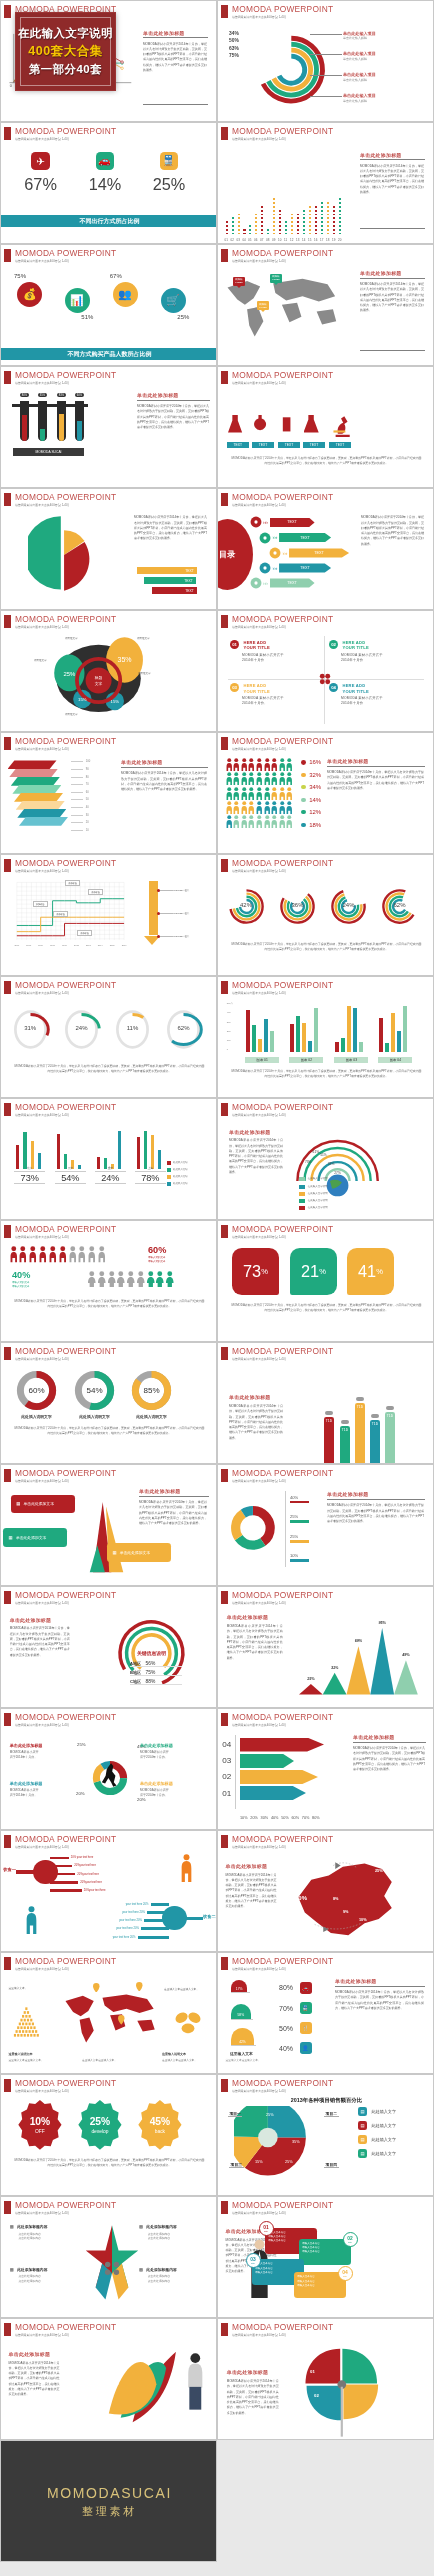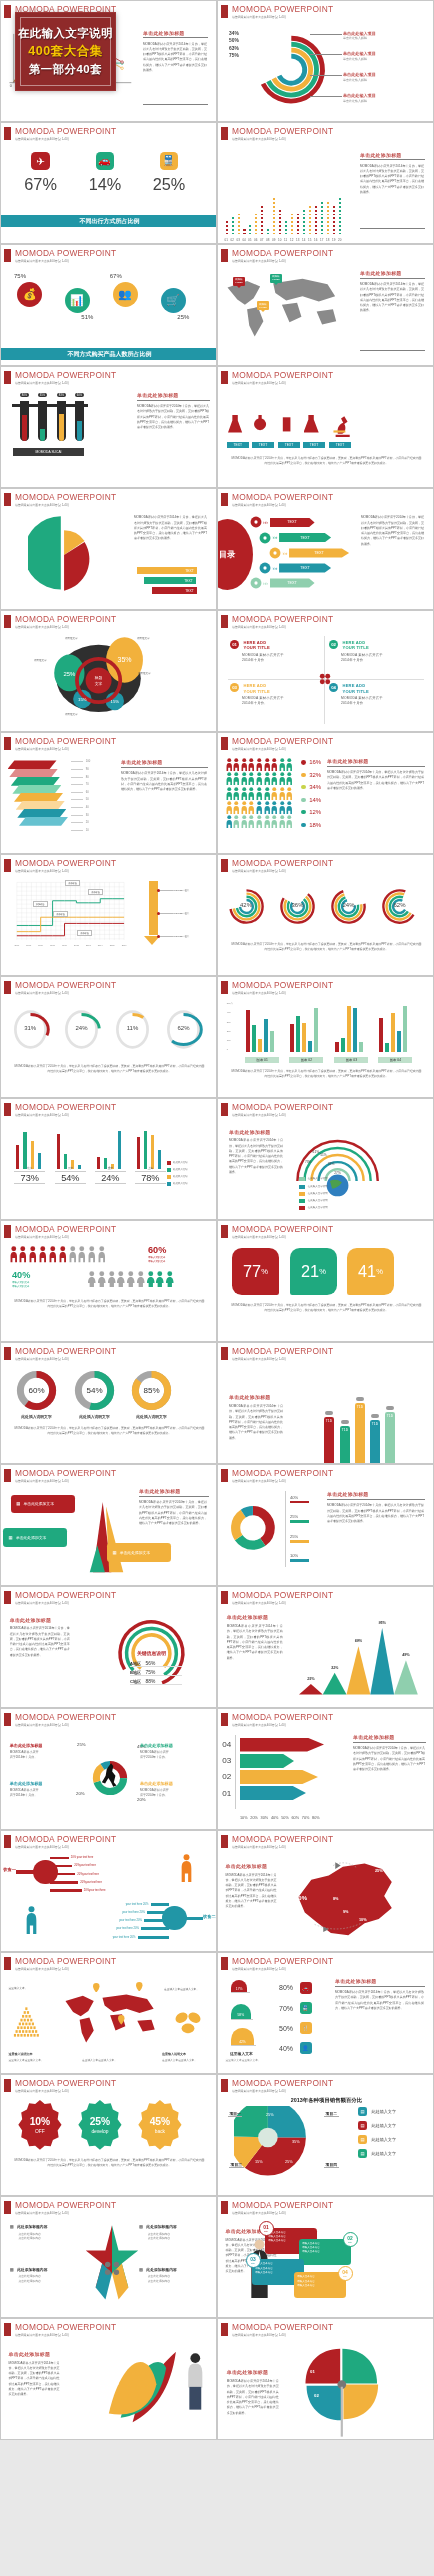--- a/index.html
+++ b/index.html
@@ -1389,21 +1389,21 @@
     <div class="slide">
     <div class="sl-head">
     <div class="sl-mark"></div>
     <div>
       <div class="sl-title">MOMODA POWERPOINT</div>
       <div class="sl-sub">锐普网最新流出图表大合集400套(之1-40)</div>
     </div>
       </div>
       <div class="body">
         <div style="position:absolute;left:14px;top:5.4px;width:47px;height:47px;background:#b32024;border-radius:9.8px 9.8px 2.2px 9.8px;display:flex;align-items:center;justify-content:center;">
-    <span style="color:#fff;font-size:16.3px;font-weight:300;">77</span>
+    <span style="color:#fff;font-size:16.3px;font-weight:300;">73</span>
     <span style="color:#fff;font-size:7.6px;">%</span>
         </div>
         <div style="position:absolute;left:72px;top:5.4px;width:47px;height:47px;background:#1fa97f;border-radius:9.8px 9.8px 9.8px 2.2px;display:flex;align-items:center;justify-content:center;">
     <span style="color:#fff;font-size:16.3px;font-weight:300;">21</span>
     <span style="color:#fff;font-size:7.6px;">%</span>
         </div>
         <div style="position:absolute;left:129px;top:5.4px;width:47px;height:47px;background:#f2b13c;border-radius:9.8px 9.8px 9.8px 2.2px;display:flex;align-items:center;justify-content:center;">
     <span style="color:#fff;font-size:16.3px;font-weight:300;">41</span>
     <span style="color:#fff;font-size:7.6px;">%</span>
         </div>
@@ -2108,20 +2108,26 @@
           <path d="M146 78 L82 78 C82 40 108 14 146 14 Z" fill="#b32024"></path>
      <circle cx="149" cy="80" r="8" fill="#777"></circle>
           <rect x="147" y="84" width="4" height="92" fill="#bbb"></rect>
         </svg>
    <div style="position:absolute;left:92px;top:28px;color:#fff;font-size:4.3px;font-weight:bold;">01</div>
         <div style="position:absolute;left:96px;top:52px;color:#fff;font-size:4.3px;font-weight:bold;">02</div>
         <div style="position:absolute;left:66px;top:56px;color:#fff;font-size:4.3px;font-weight:bold;">03</div>
         <div style="position:absolute;left:63px;top:27px;color:#fff;font-size:4.3px;font-weight:bold;">04</div>
       </div>
     </div>
+    <div class="slide dark">
+    <div class="body" style="top:0;height:122px;display:flex;flex-direction:column;align-items:center;justify-content:center;">
+   <div class="final-title">MOMODASUCAI</div>
+   <div class="final-sub">整理素材</div>
+      </div>
+    </div>
   </div>
 
 <div class="cover">
   <div class="cover-inner"></div>
   <div class="cv-l1">在此输入文字说明</div>
   <div class="cv-l2">400套大合集</div>
   <div class="cv-l3">第一部分40套</div>
 </div>
 
 

